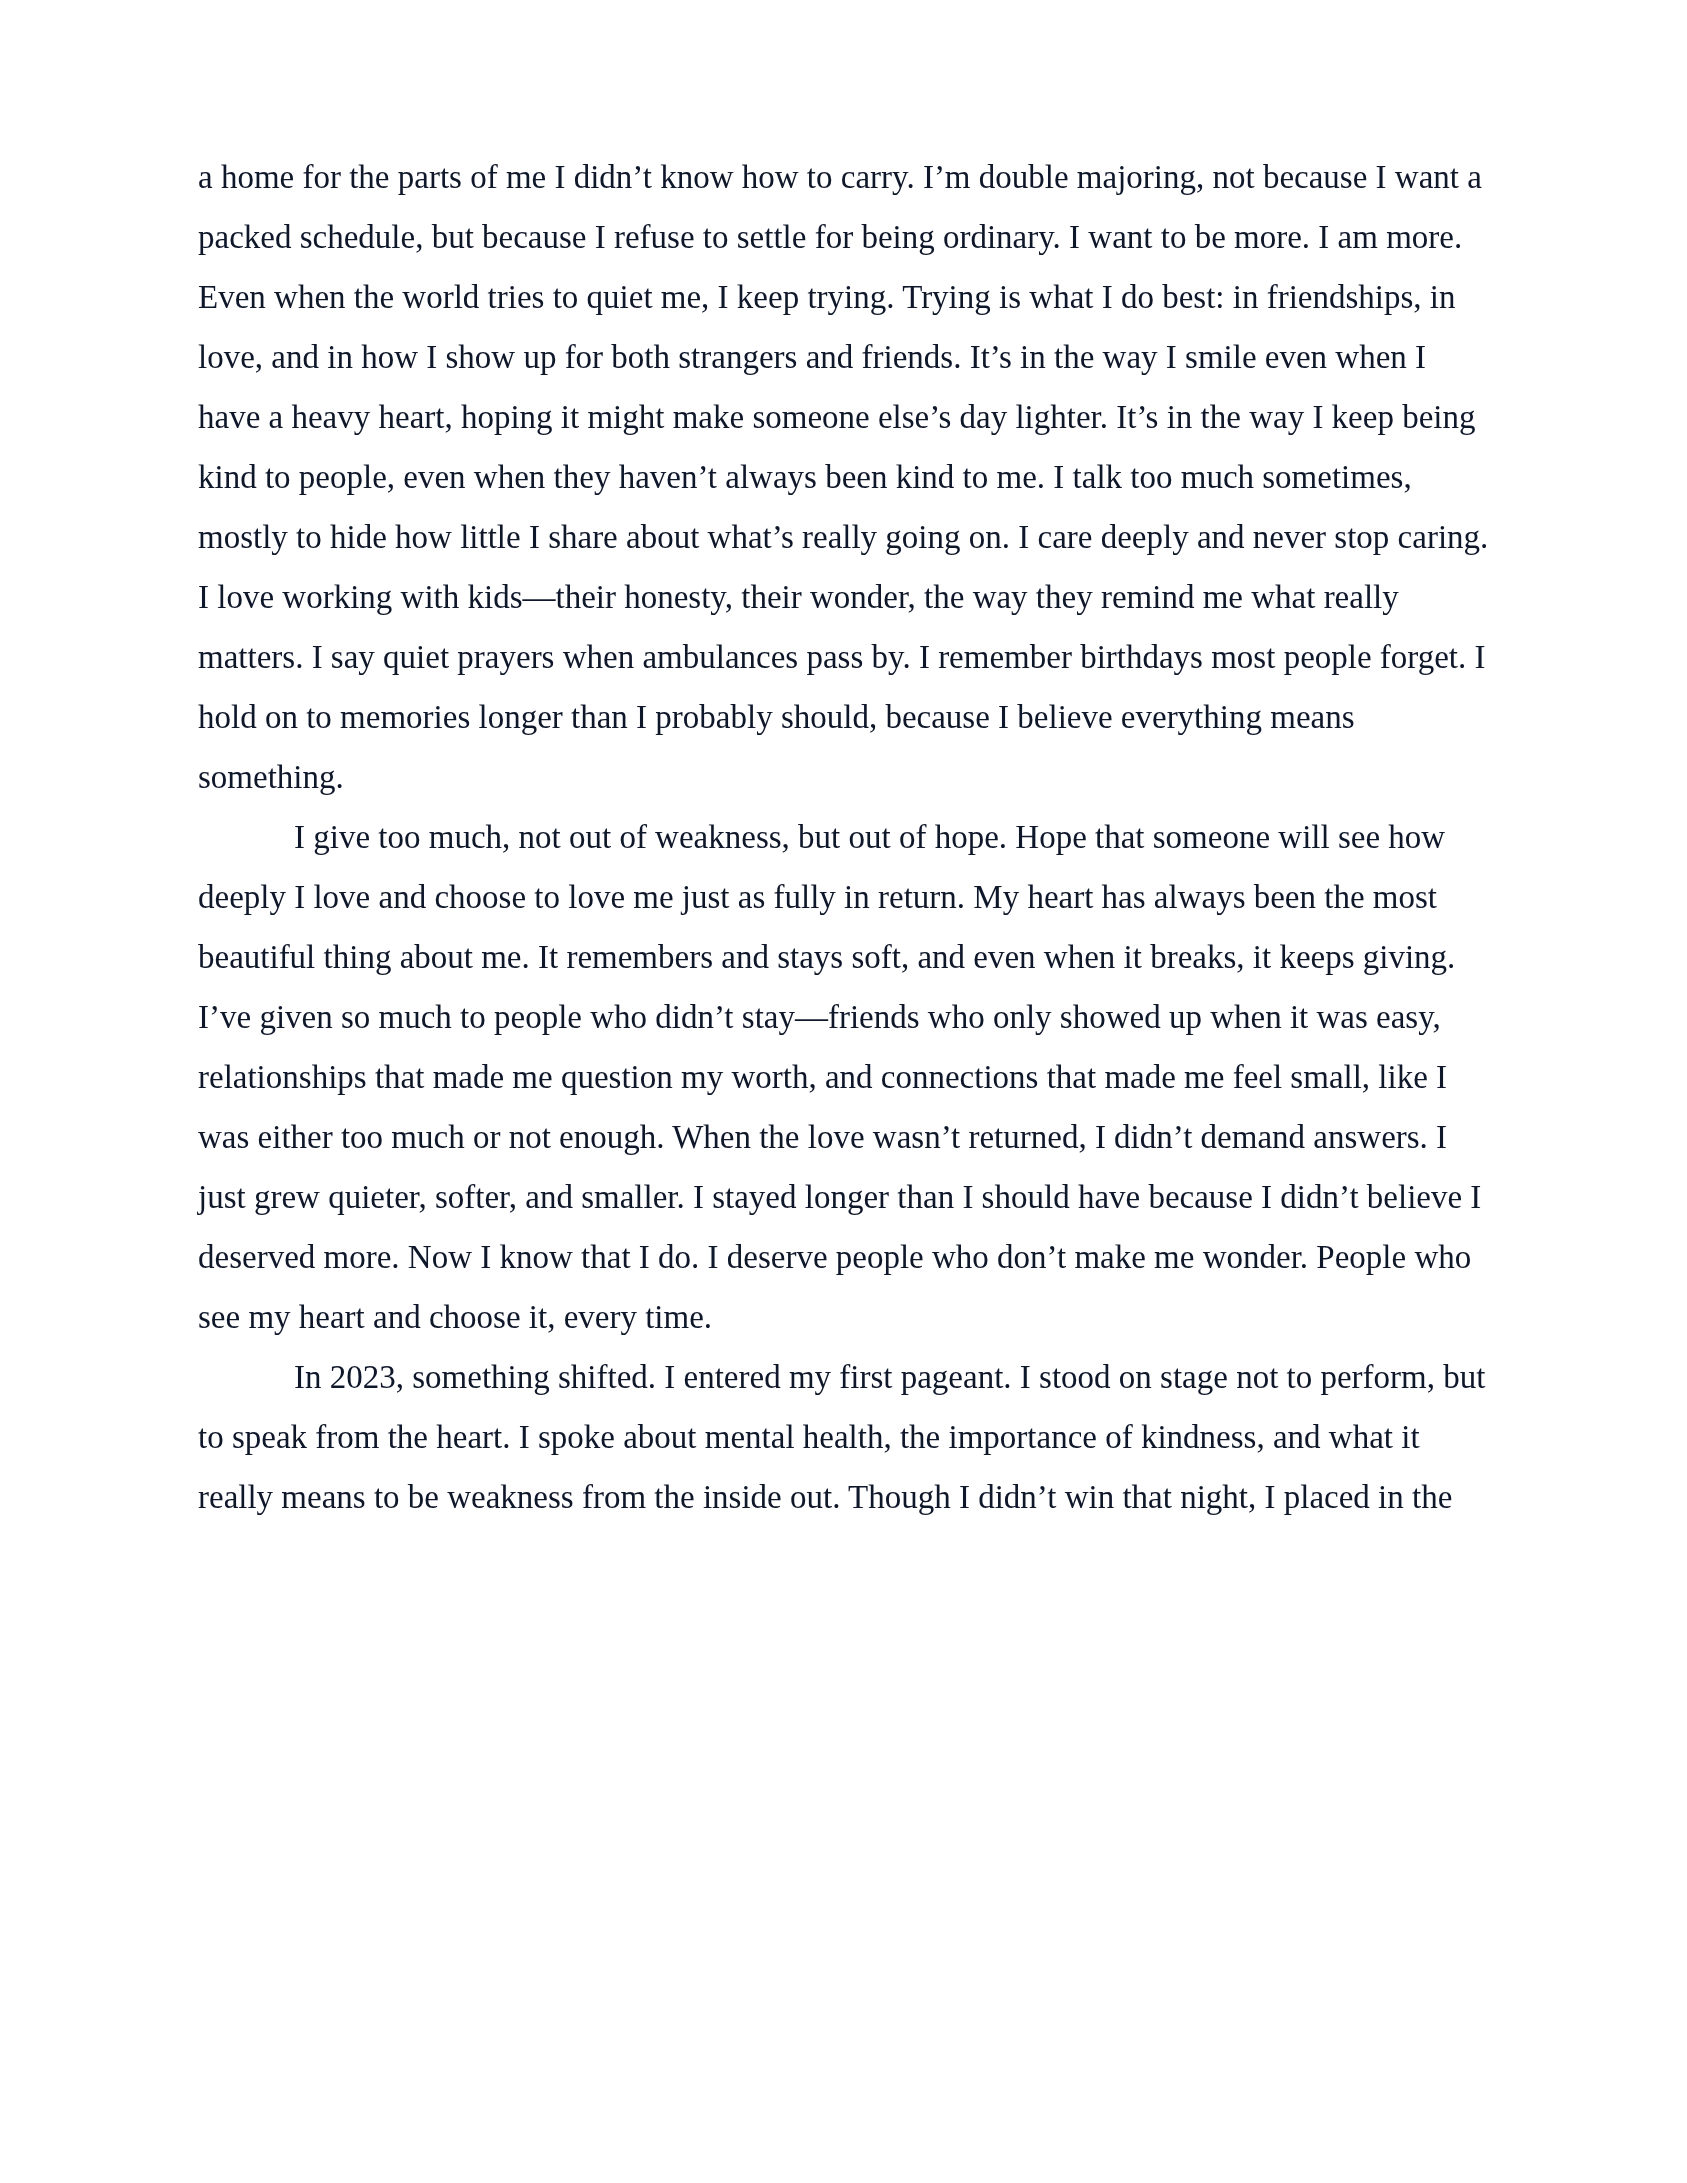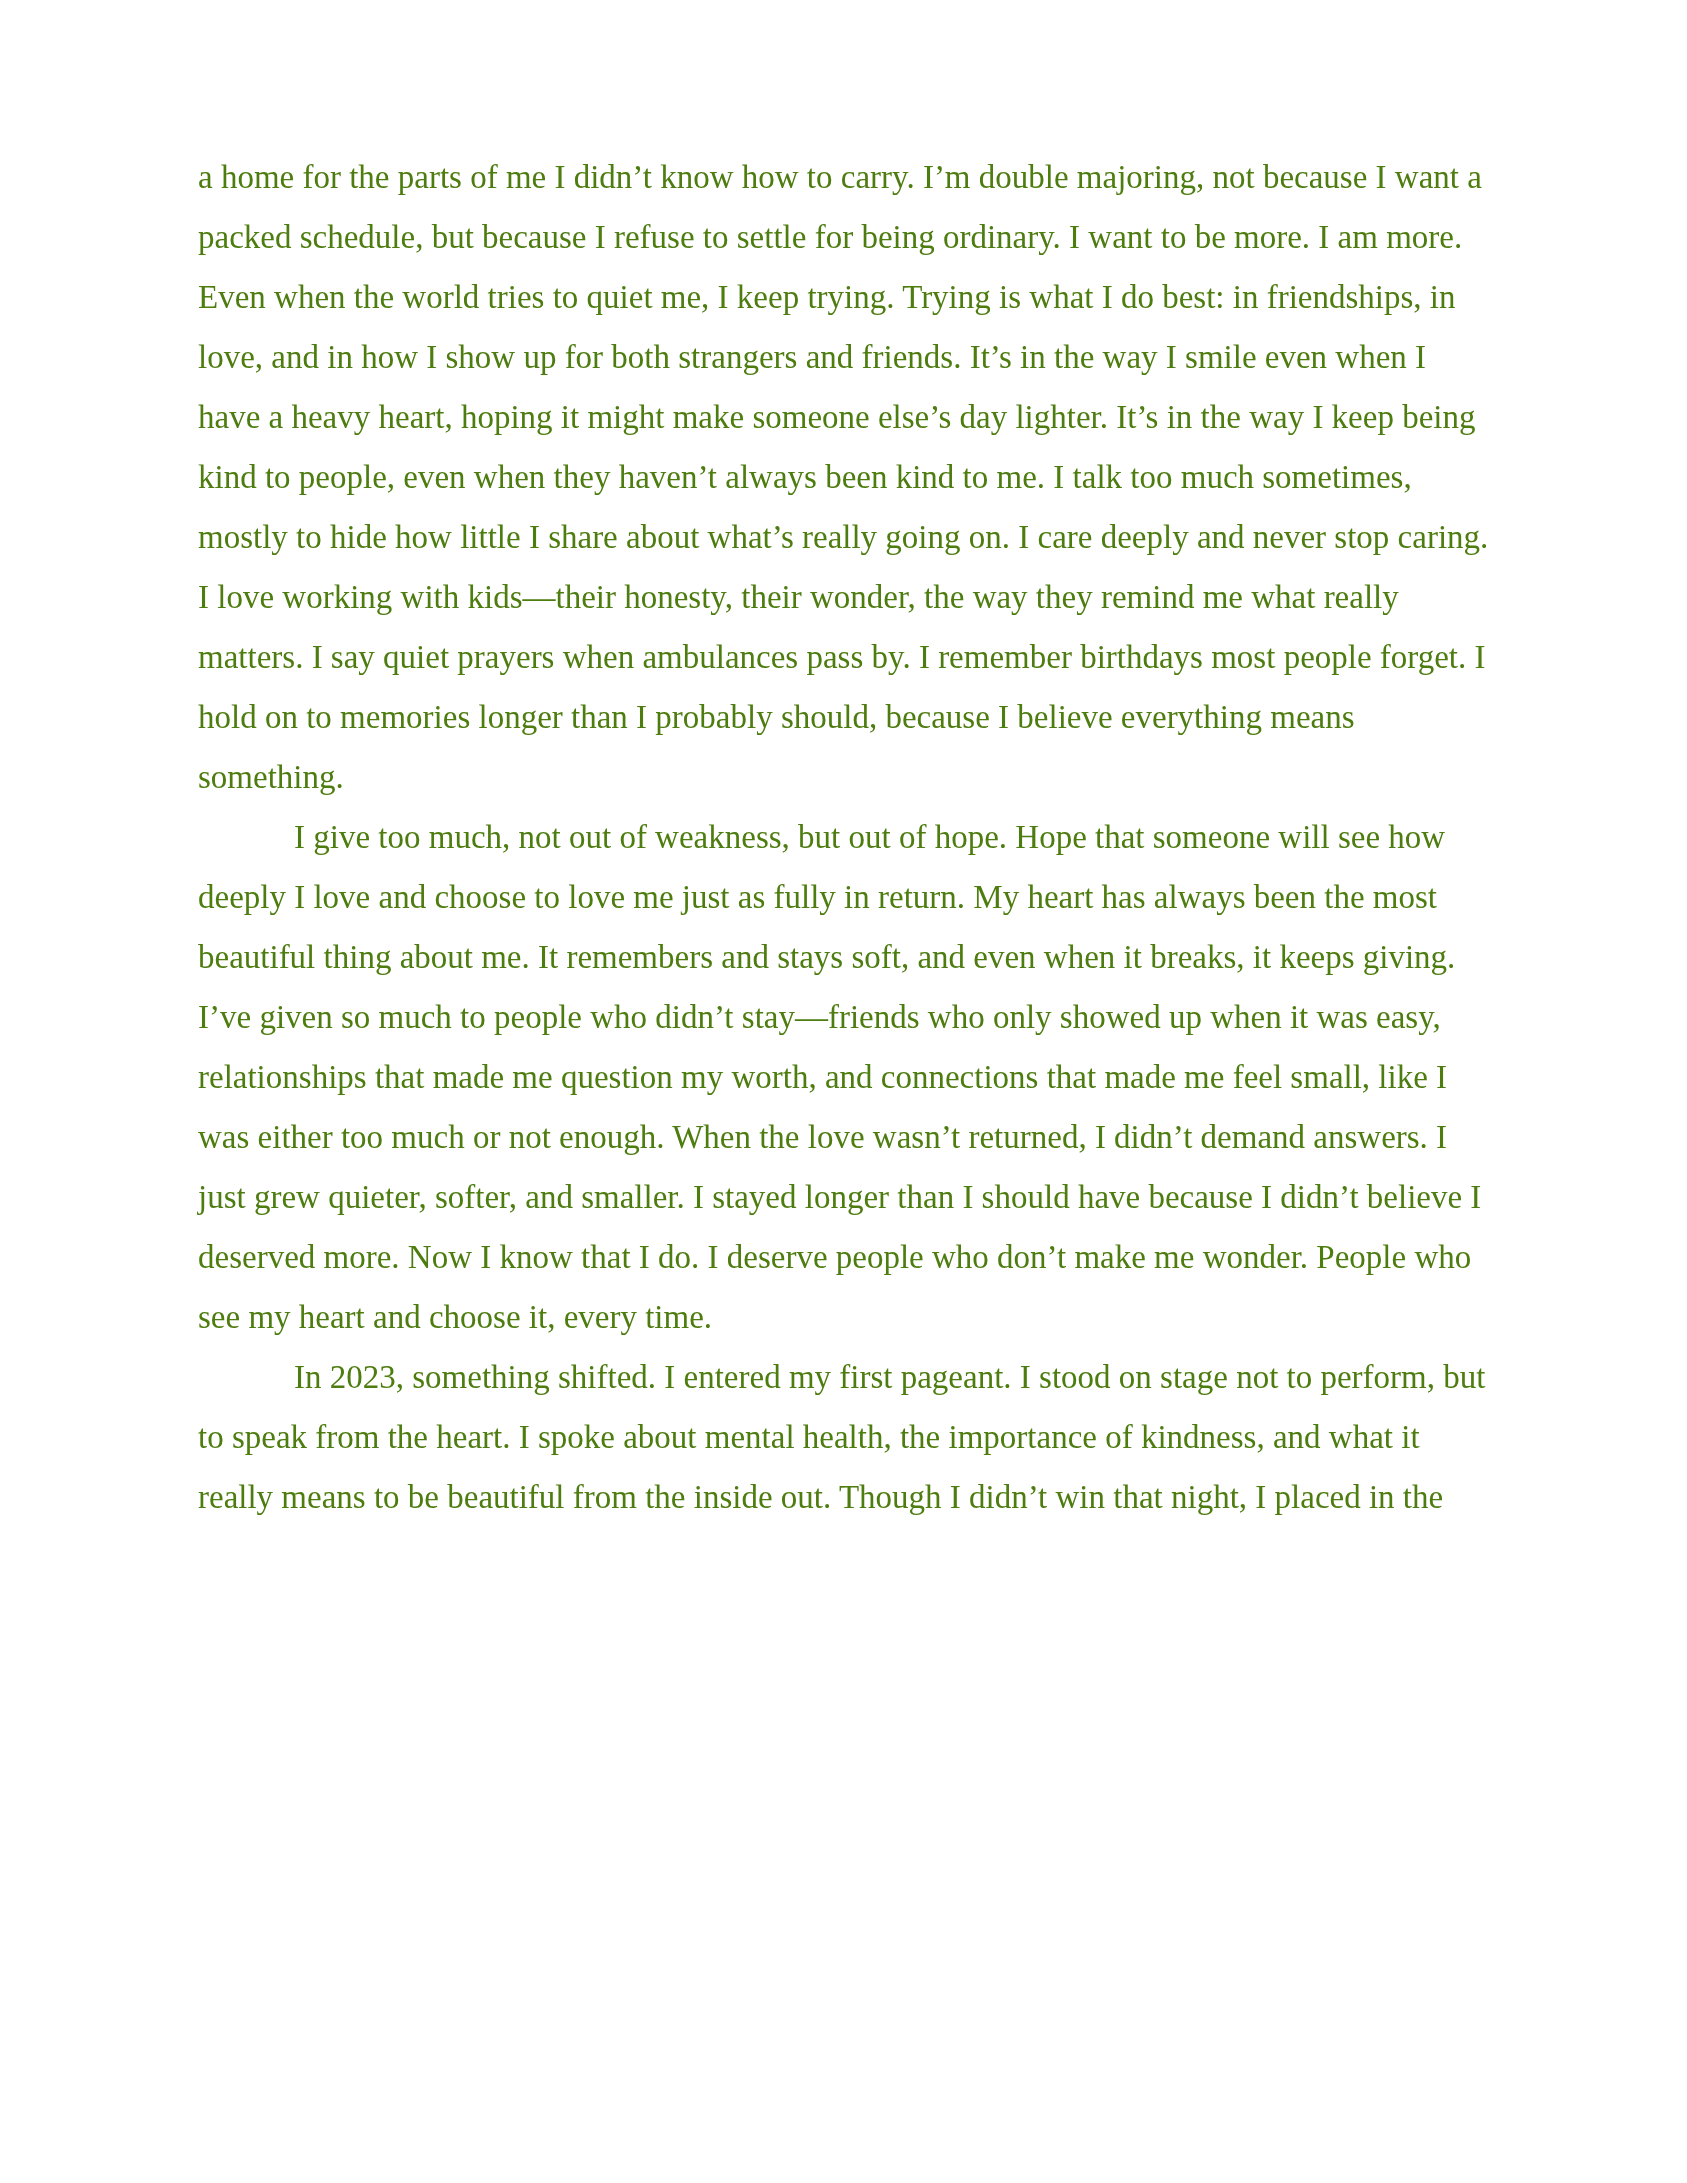--- a/index.html
+++ b/index.html
@@ -21,38 +21,38 @@
     left: 198px;
     top: 147px;
     width: 1293px;
   }
   .para {
     margin: 0;
     padding: 0;
     font-family: "Liberation Serif", "DejaVu Serif", serif;
     font-size: 33px;
     line-height: 60px;
-    color: #4d7c0f;
+    color: #0f172a;
     text-align: left;
     text-indent: 0;
     white-space: normal;
     -webkit-font-smoothing: antialiased;
   }
   .para.indented {
     text-indent: 96px;
     font-family: Liberation Serif, serif;
   }
 </style>
 </head>
 <body>
 
 <div class="page">
   <div class="text-block">
 
     <p class="para">a home for the parts of me I didn’t know how to carry. I’m double majoring, not because I want a packed schedule, but because I refuse to settle for being ordinary. I want to be more. I am more. Even when the world tries to quiet me, I keep trying. Trying is what I do best: in friendships, in love, and in how I show up for both strangers and friends. It’s in the way I smile even when I have a heavy heart, hoping it might make someone else’s day lighter. It’s in the way I keep being kind to people, even when they haven’t always been kind to me. I talk too much sometimes, mostly to hide how little I share about what’s really going on. I care deeply and never stop caring. I love working with kids—their honesty, their wonder, the way they remind me what really matters. I say quiet prayers when ambulances pass by. I remember birthdays most people forget. I hold on to memories longer than I probably should, because I believe everything means something.</p>
 
     <p class="para indented">I give too much, not out of weakness, but out of hope. Hope that someone will see how deeply I love and choose to love me just as fully in return. My heart has always been the most beautiful thing about me. It remembers and stays soft, and even when it breaks, it keeps giving. I’ve given so much to people who didn’t stay—friends who only showed up when it was easy, relationships that made me question my worth, and connections that made me feel small, like I was either too much or not enough. When the love wasn’t returned, I didn’t demand answers. I just grew quieter, softer, and smaller. I stayed longer than I should have because I didn’t believe I deserved more. Now I know that I do. I deserve people who don’t make me wonder. People who see my heart and choose it, every time.</p>
 
-    <p class="para indented">In 2023, something shifted. I entered my first pageant. I stood on stage not to perform, but to speak from the heart. I spoke about mental health, the importance of kindness, and what it really means to be beautiful from the inside out. Though I didn’t win that night, I placed in the</p>
+    <p class="para indented">In 2023, something shifted. I entered my first pageant. I stood on stage not to perform, but to speak from the heart. I spoke about mental health, the importance of kindness, and what it really means to be weakness from the inside out. Though I didn’t win that night, I placed in the</p>
 
   </div>
 </div>
 
 
 </body></html>

